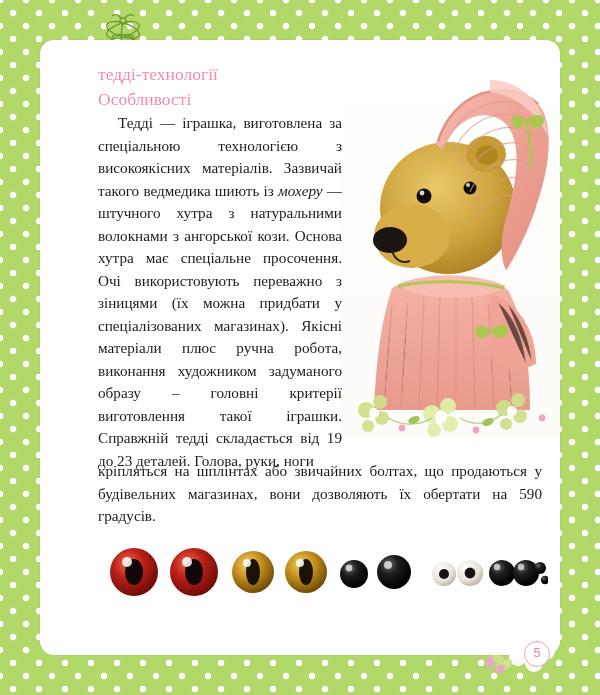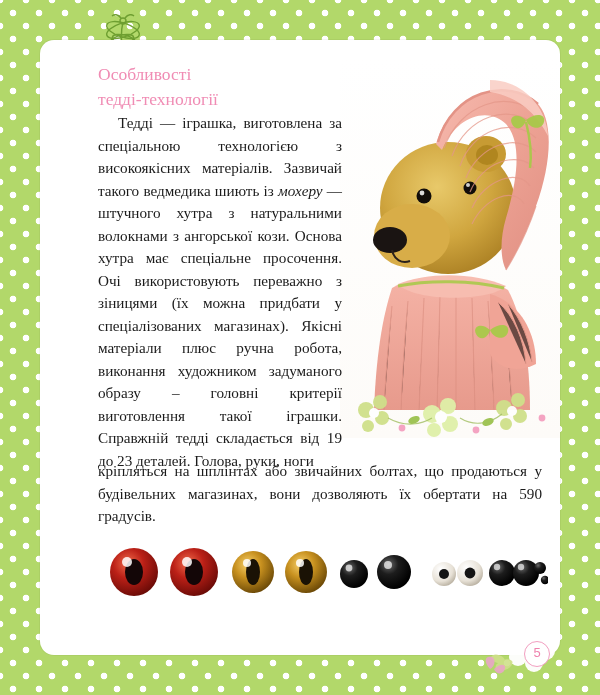--- a/index.html
+++ b/index.html
@@ -158,22 +158,22 @@
       <path d="M35 8 C 33 16, 33 28, 35 40"></path>
       <circle cx="35" cy="7" r="3"></circle>
       <path d="M33 4 C 30 0, 26 0, 24 2"></path>
       <path d="M37 4 C 40 0, 44 0, 46 2"></path>
     </g>
   </svg>
 
   <div class="card">
 
     <div class="heading">
+      <div>тедді-технології</div>
       <div>Особливості</div>
-      <div>тедді-технології</div>
     </div>
 
     <div class="photo">
       <svg viewBox="0 0 222 380" width="222" height="380">
         <defs>
           <radialGradient id="furG" cx="42%" cy="34%" r="72%">
             <stop offset="0%" stop-color="#e8c96a"></stop>
             <stop offset="55%" stop-color="#d0a63f"></stop>
             <stop offset="100%" stop-color="#a97e22"></stop>
           </radialGradient>

